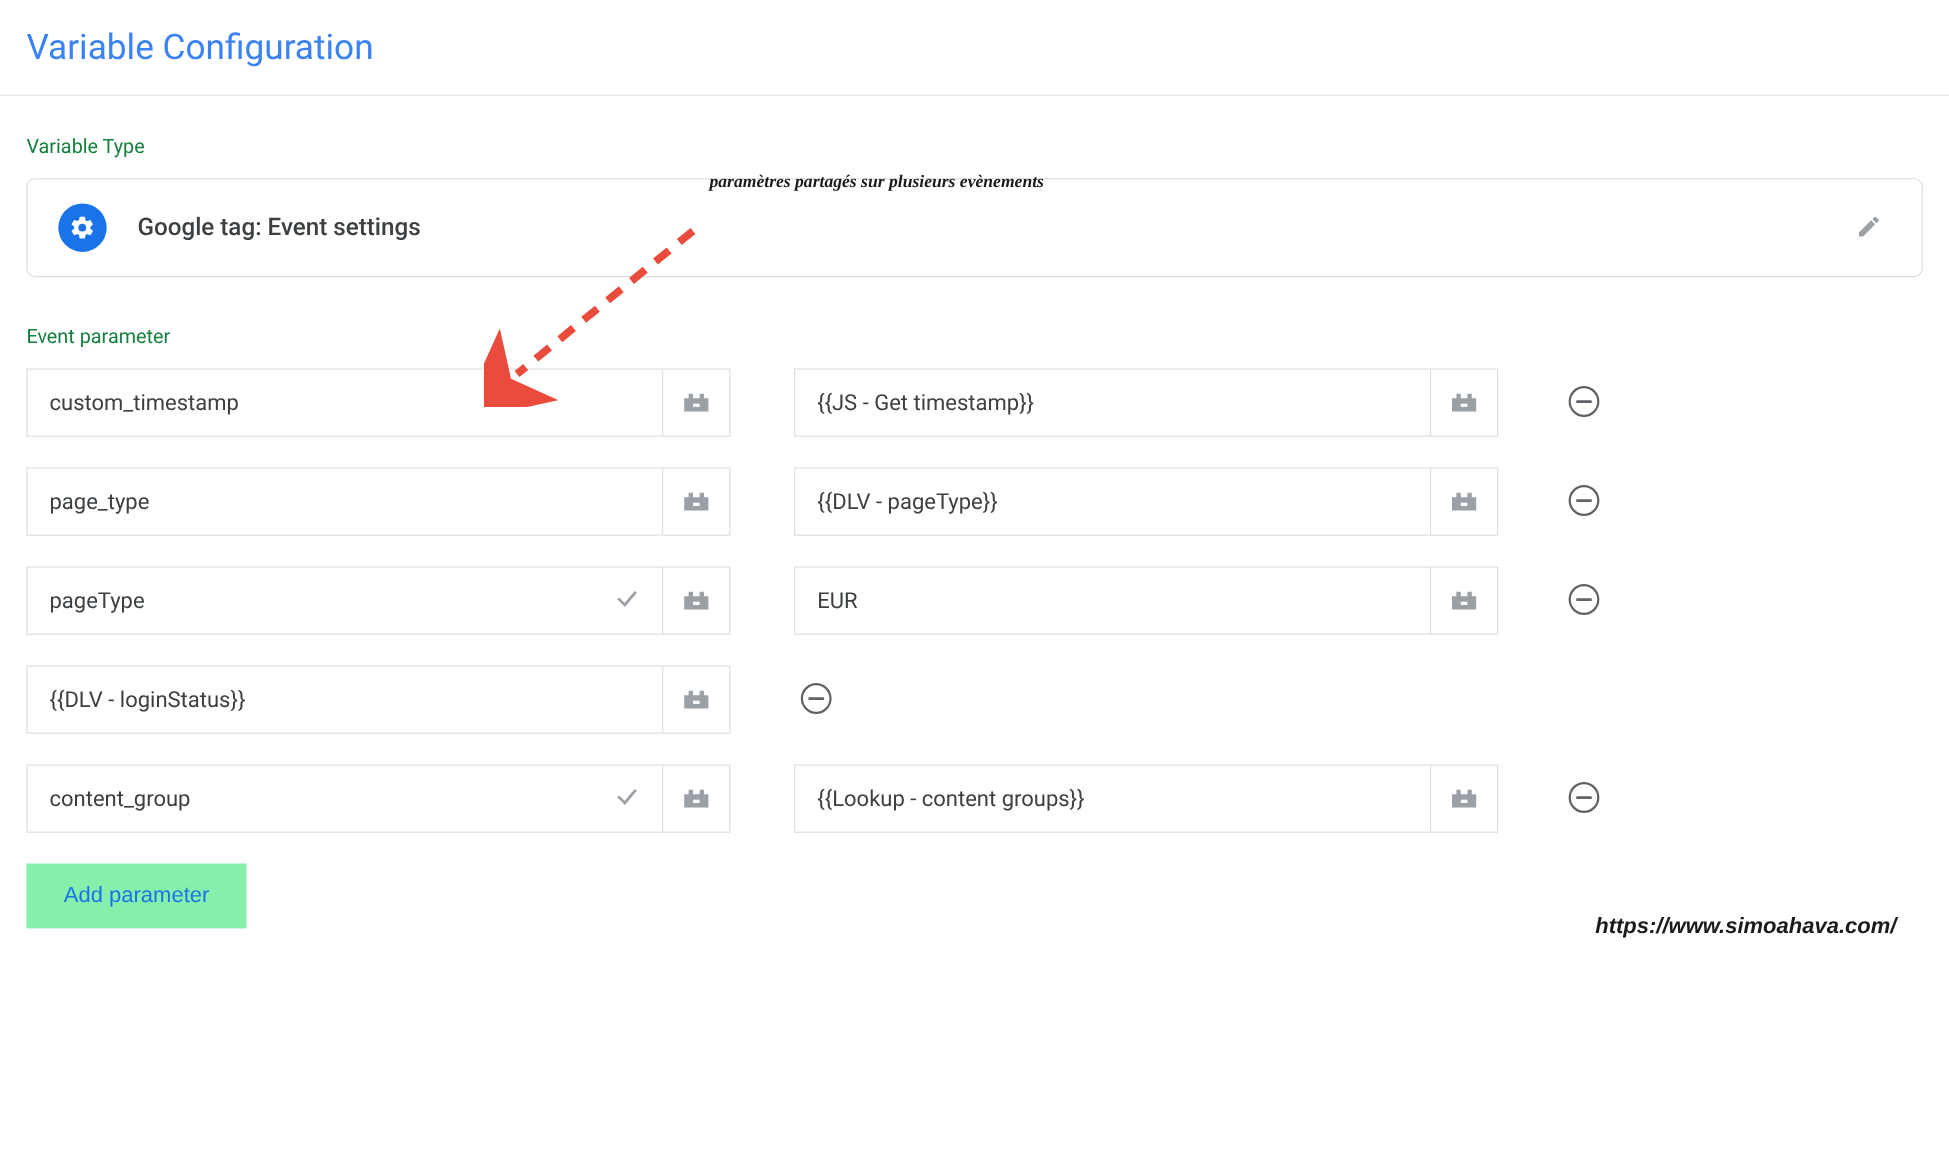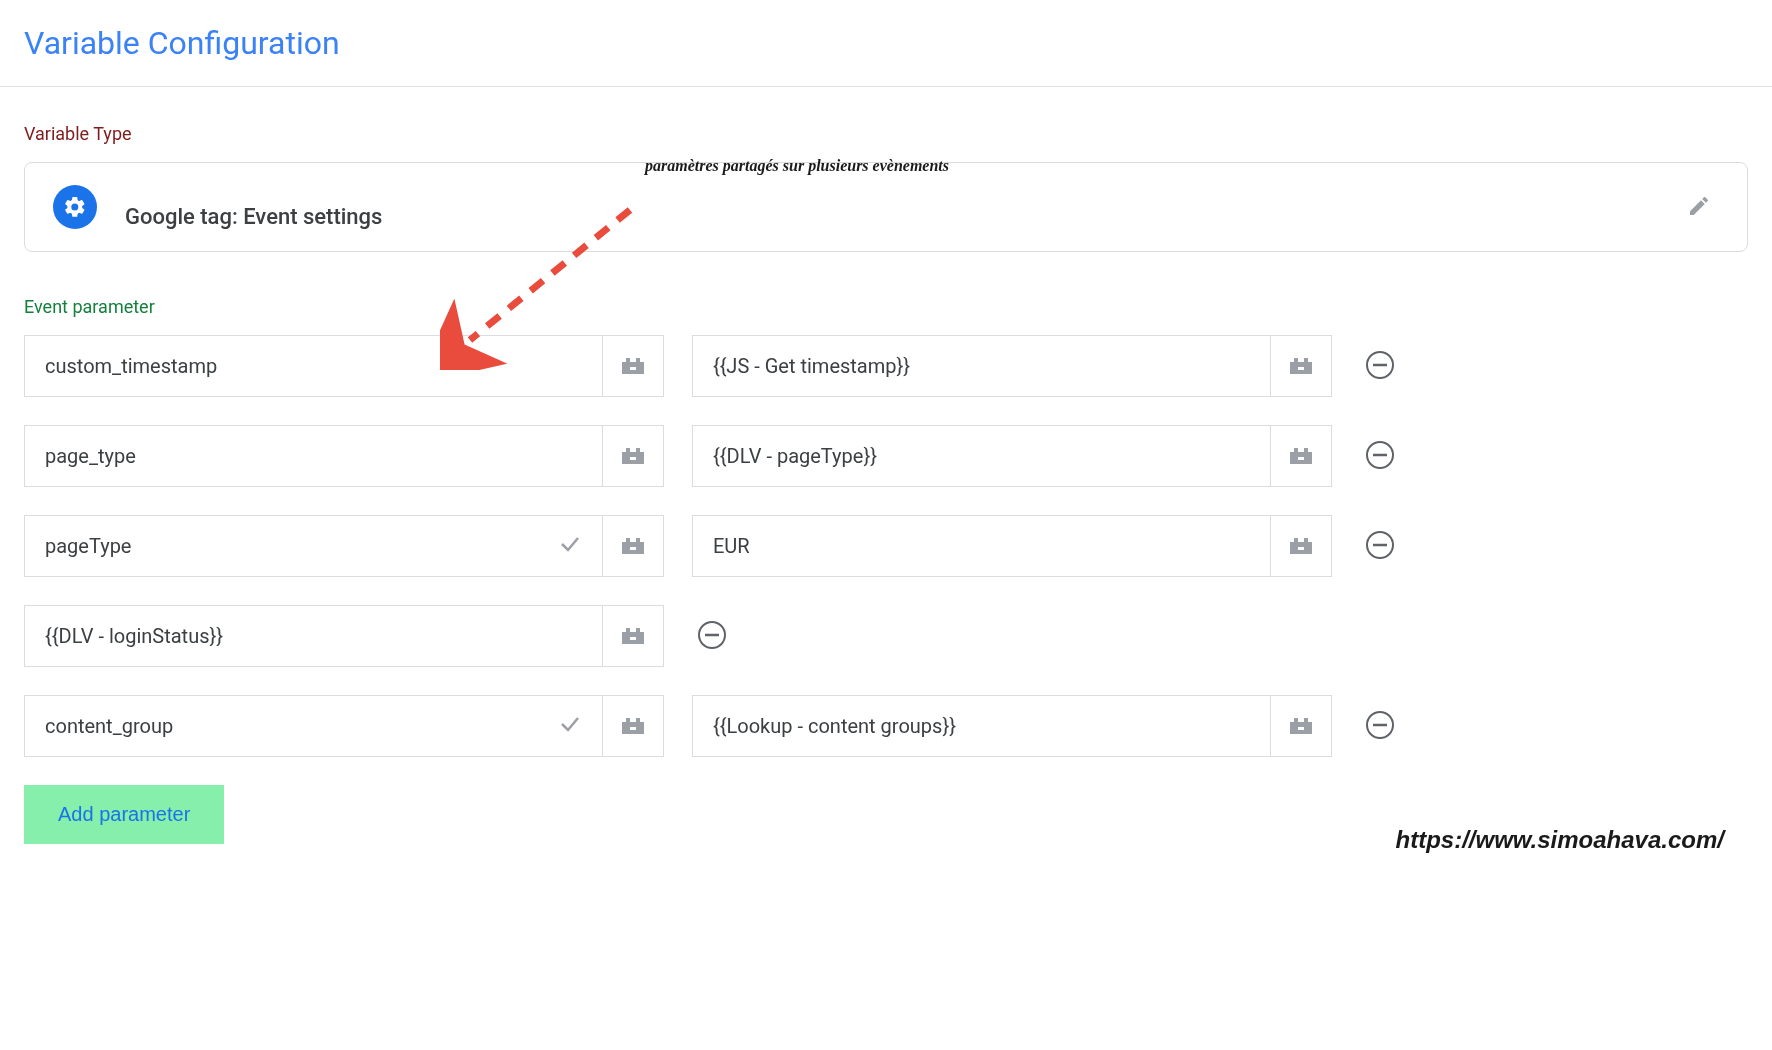--- a/index.html
+++ b/index.html
@@ -17,37 +17,37 @@
   color: #3b82f6;
   margin-bottom: 24px;
 }
 .divider {
   border: none;
   border-top: 1px solid #e0e0e0;
   margin: 0 -24px 36px -24px;
 }
 .section-label {
   font-size: 18px;
-  color: #7f1d1d;
+  color: #15803d;
   margin-bottom: 18px;
   font-weight: 400;
 }
 .var-type-card {
   border: 1px solid #dadce0;
   border-radius: 8px;
   padding: 22px 28px;
   display: flex;
   align-items: center;
   justify-content: space-between;
   margin-bottom: 44px;
   position: relative;
 }
 .var-type-left {
   display: flex;
-  align-items: flex-end;
+  align-items: center;
   gap: 28px;
 }
 .gear-circle {
   width: 44px;
   height: 44px;
   border-radius: 50%;
   background: #1a73e8;
   display: flex;
   align-items: center;
   justify-content: center;
@@ -81,21 +81,21 @@
   font-size: 18px;
   color: #15803d;
 }
 .col-param { width: 640px; }
 .col-value { width: 640px; }
 
 .param-rows { display: flex; flex-direction: column; gap: 28px; }
 .param-row {
   display: flex;
   align-items: center;
-  gap: 28px;
+  gap: 58px;
 }
 .input-group {
   display: flex;
   width: 640px;
   height: 62px;
 }
 .text-input {
   flex: 1;
   border: 1px solid #dadce0;
   border-right: none;
@@ -143,21 +143,21 @@
   position: absolute;
   pointer-events: none;
 }
 
 .watermark {
   position: absolute;
   right: 48px;
   bottom: 14px;
   font-style: italic;
   font-weight: 700;
-  font-size: 24px;
+  font-size: 20px;
   font-family: Verdana, Geneva, sans-serif;
   color: #1a1a1a;
 }
 .page-wrap { position: relative; }
 </style>
 </head>
 <body>
 
 <div class="page-wrap">
 <div class="container">

